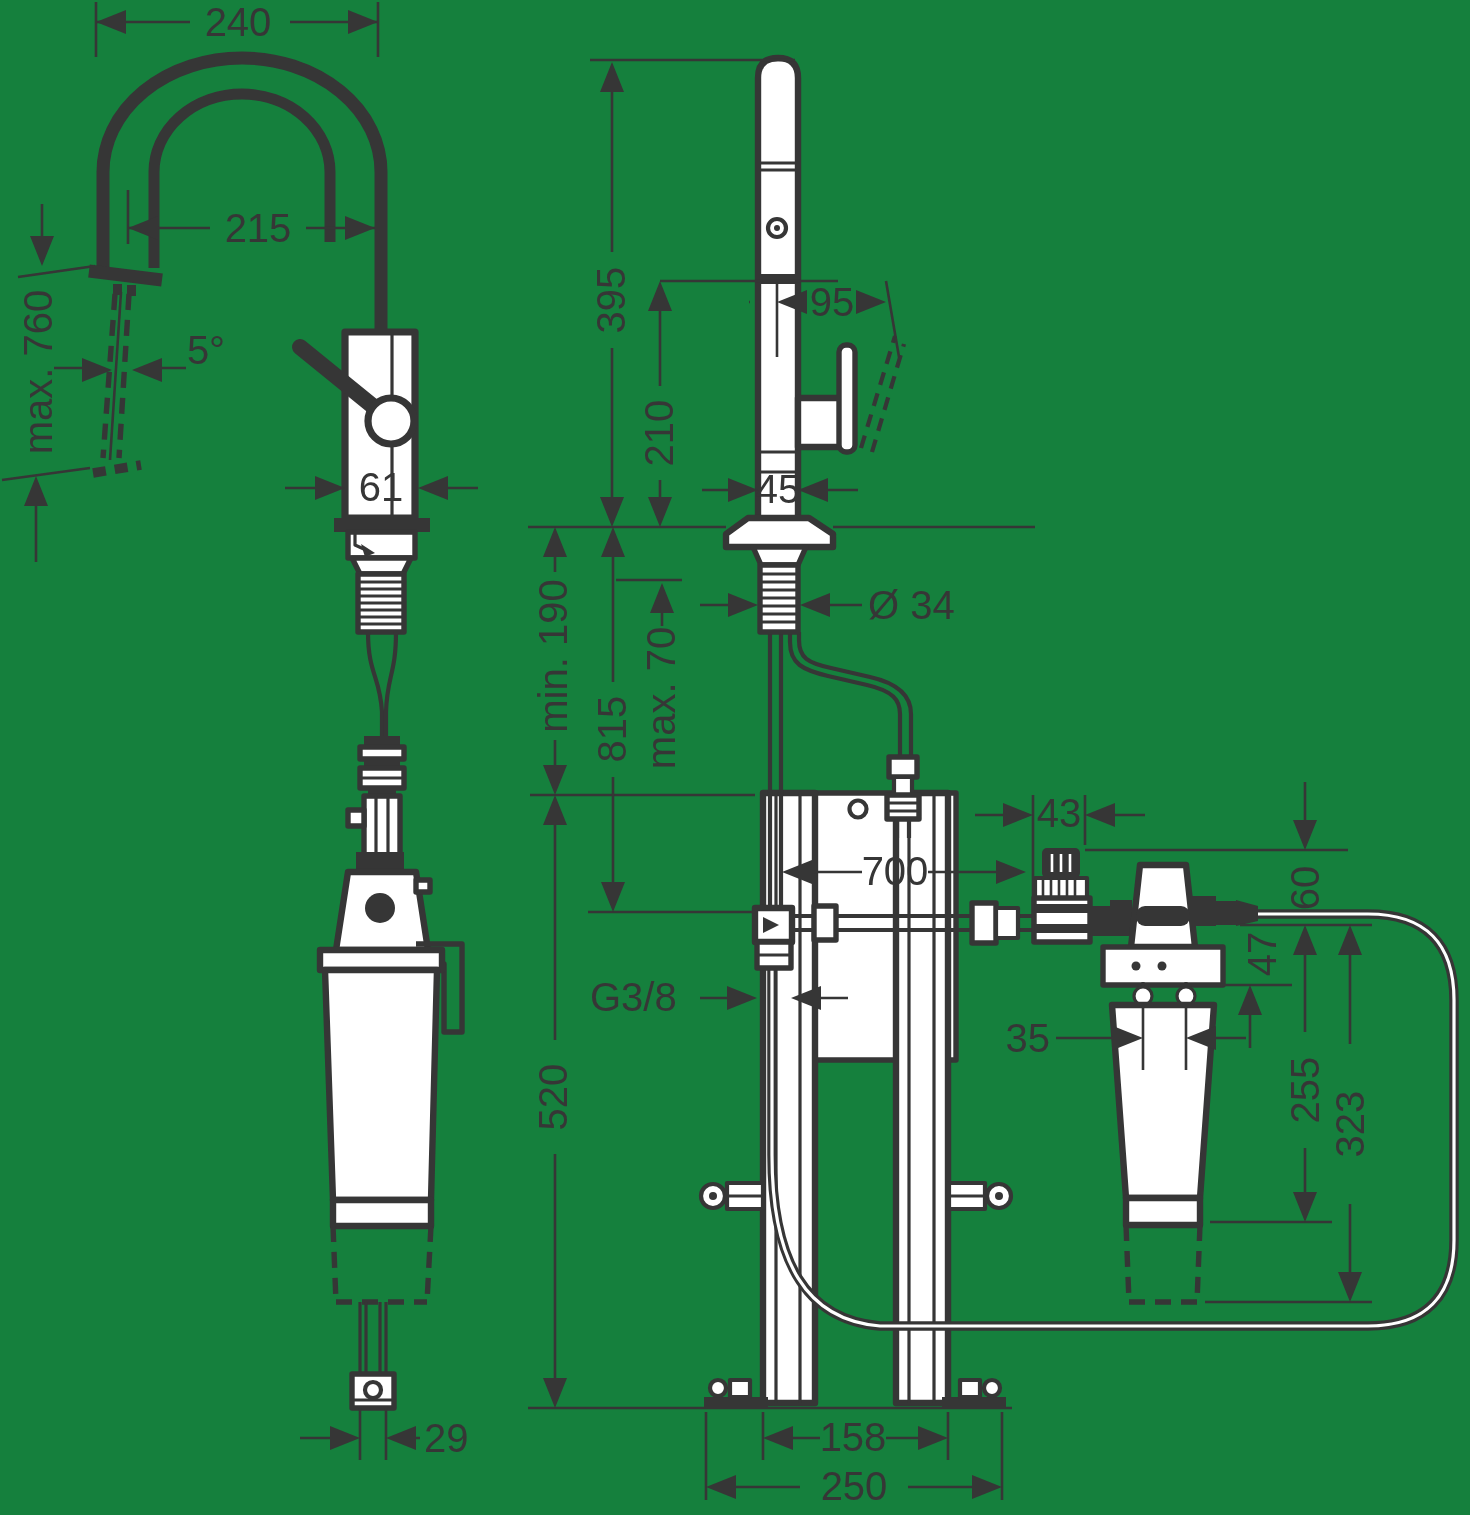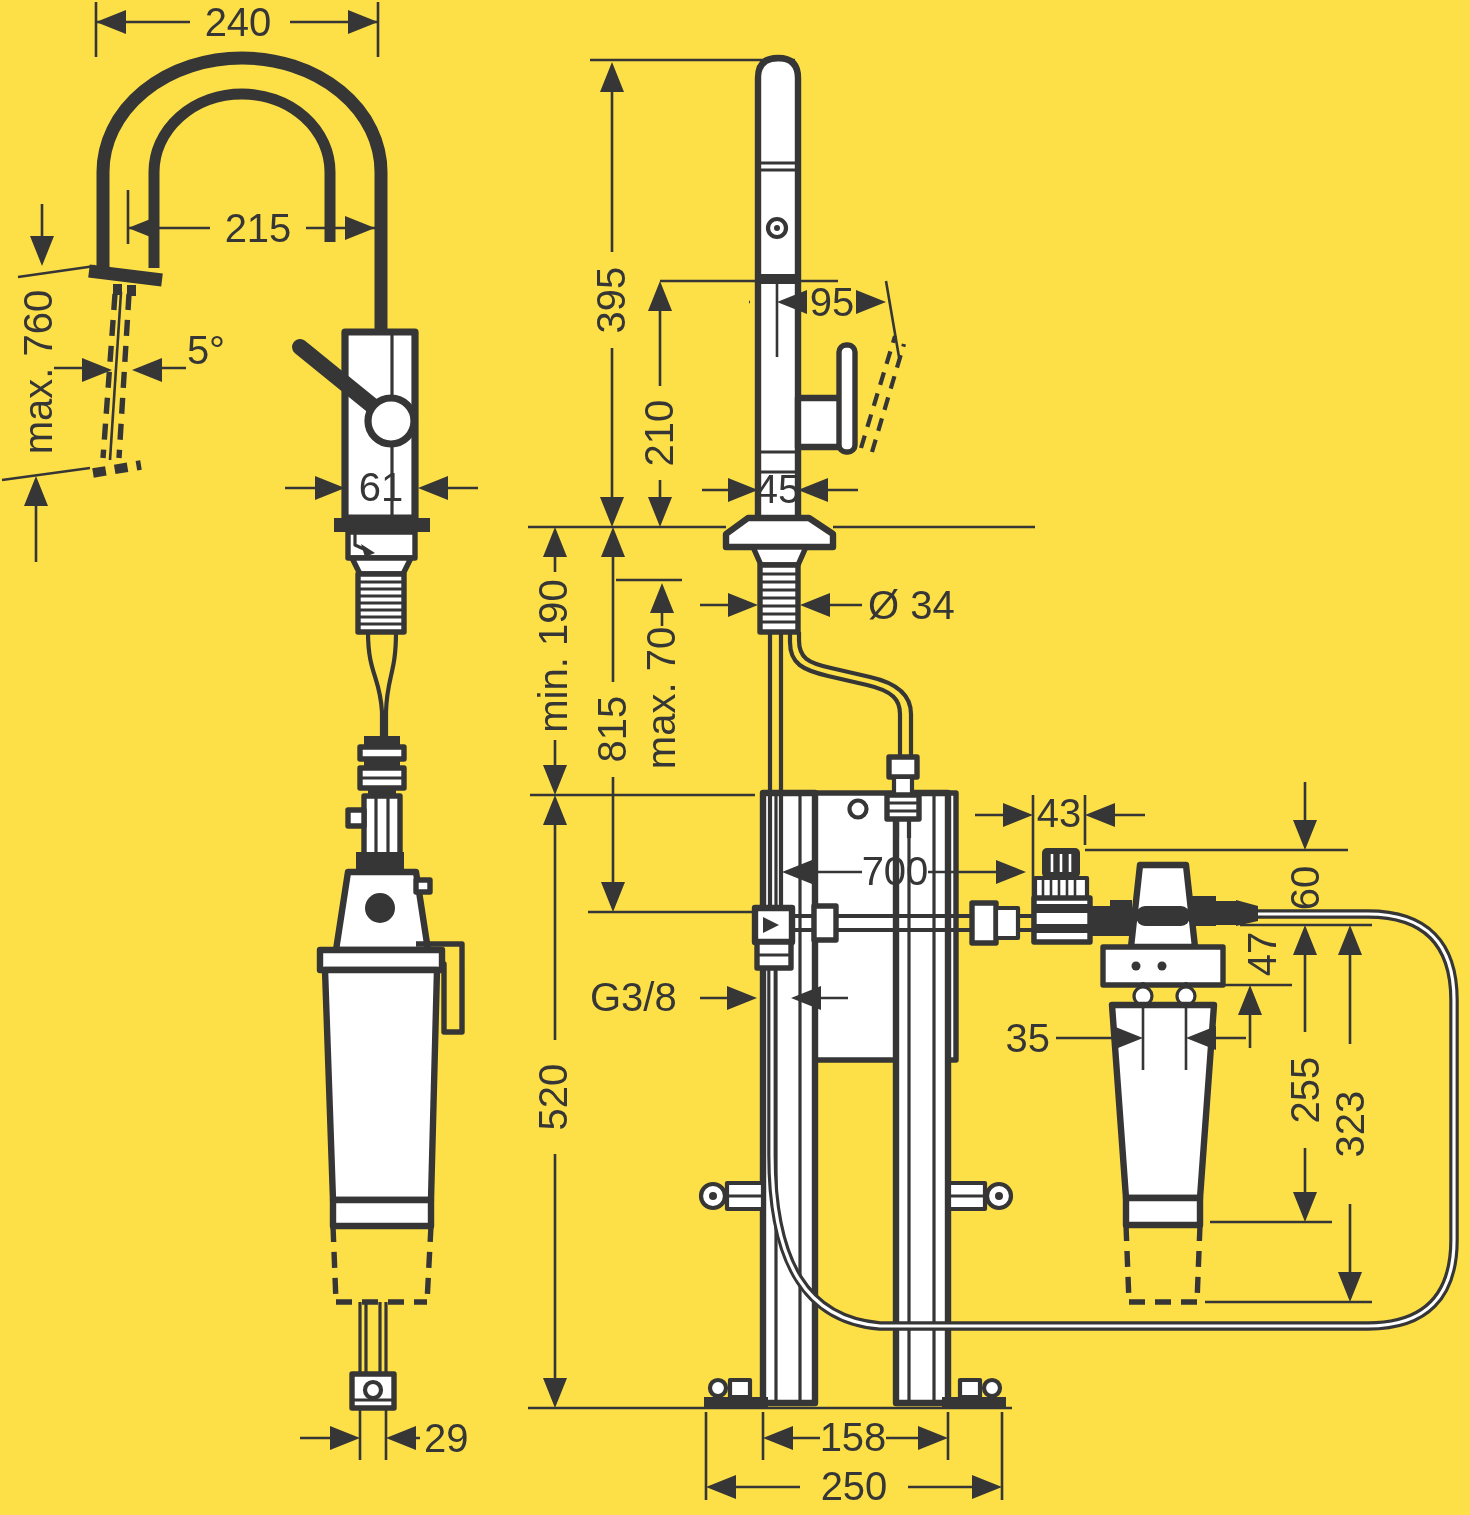--- a/index.html
+++ b/index.html
@@ -1,16 +1,16 @@
 <!DOCTYPE html>
 <html><head>
 <meta charset="utf-8">
 <style>
   html,body{margin:0;padding:0;background:#ffffff;}
-  .stage{width:1470px;height:1515px;background:#fde047;position:relative;overflow:hidden;text-align:center;}
+  .stage{width:1470px;height:1515px;background:#15803d;position:relative;overflow:hidden;text-align:center;}
   svg{display:block;}
   svg *{stroke-linejoin:round;}
   .ln{stroke:#363636;fill:none;}
   .s2{stroke-width:2.6;}
   .s3{stroke-width:3.2;}
   .s4{stroke-width:4.2;}
   .s5{stroke-width:5.4;}
   .s6{stroke-width:6.4;}
   .s7{stroke-width:7.2;}
   .s9{stroke-width:9.5;}

